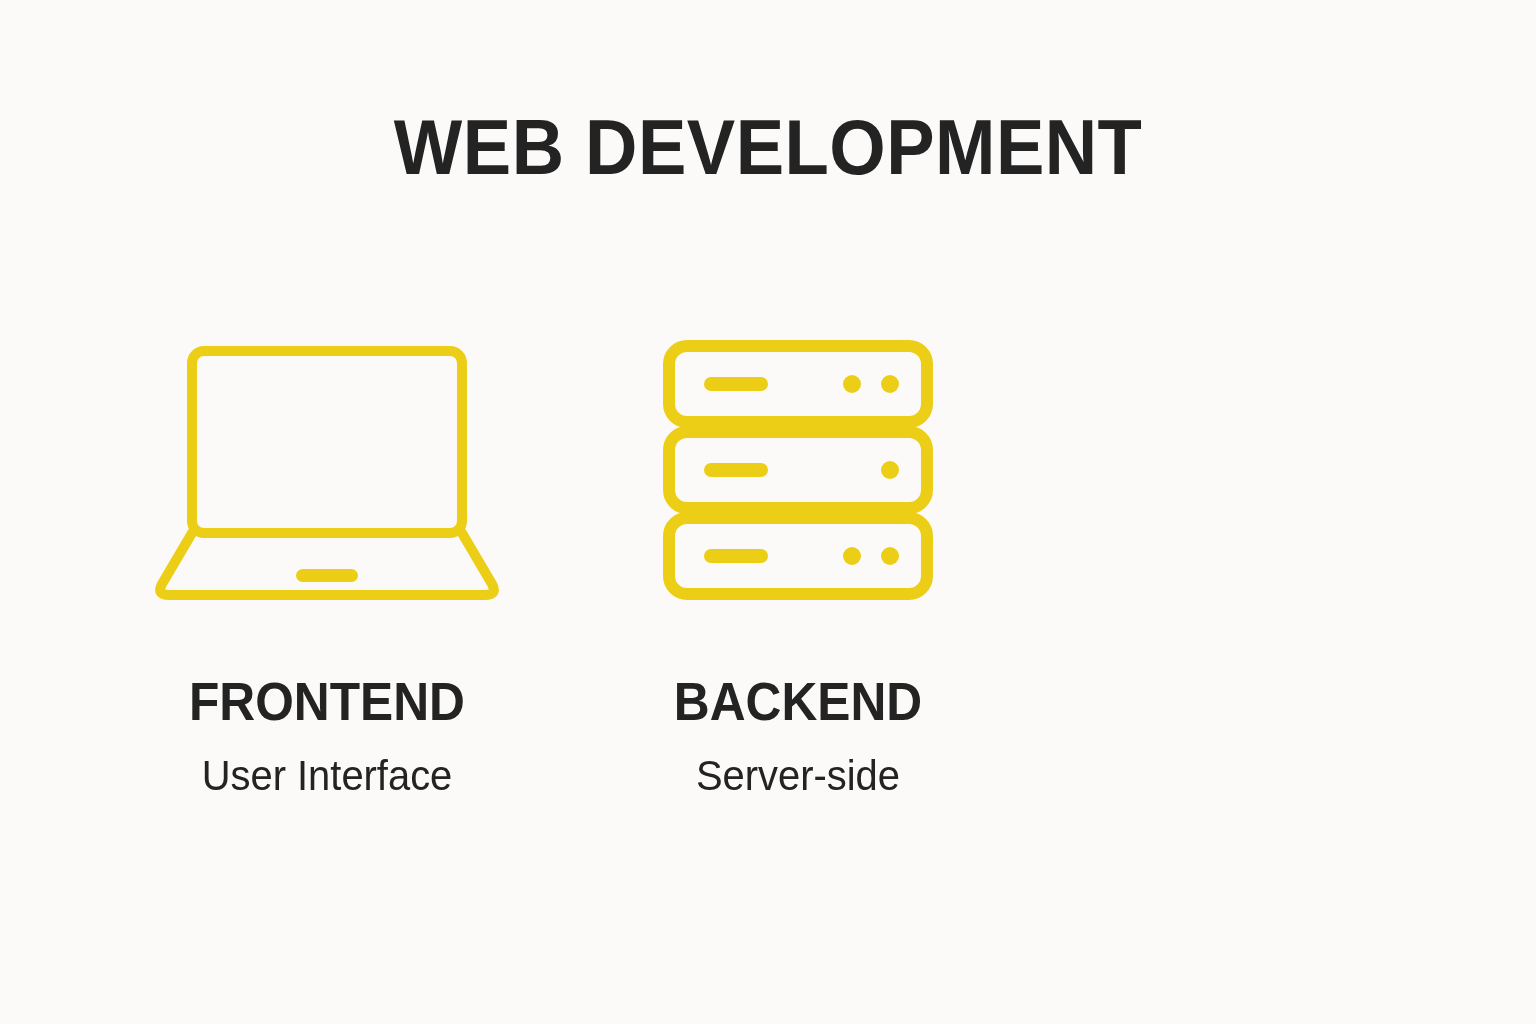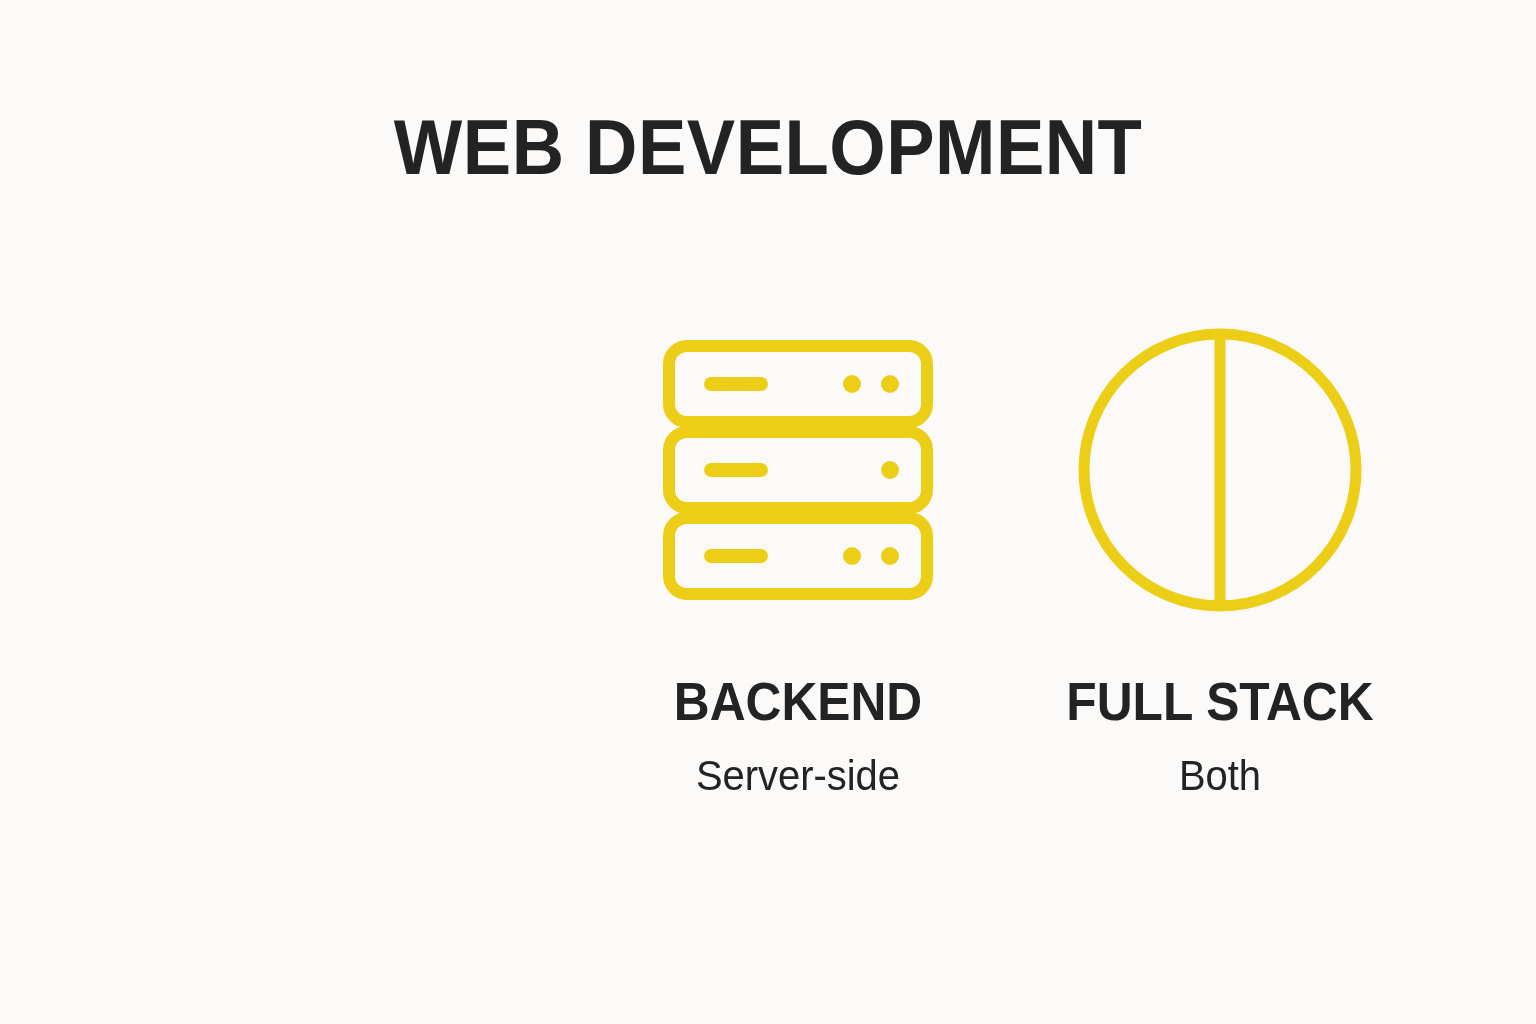--- a/index.html
+++ b/index.html
@@ -105,20 +105,34 @@
 </style>
 </head>
 <body style="background: rgb(251, 250, 248);">
 
 <div class="poster" style="background: rgb(251, 250, 248);">
 
   <div class="poster-title" style="color: rgb(35, 35, 35);">WEB DEVELOPMENT</div>
 
   <div class="columns">
 
+    <div class="column col-1">
+      <div class="icon-wrap">
+        <svg width="352" height="276" viewBox="0 0 352 276" fill="none" xmlns="http://www.w3.org/2000/svg">
+
+          <rect x="41" y="19" width="270" height="182" rx="12" ry="12" stroke="#EDCE16" stroke-width="10" stroke-linejoin="round" fill="none"></rect>
+
+          <path d="M41 201 L11 252 Q5 263 18 263 L334 263 Q347 263 341 252 L311 201" stroke="#EDCE16" stroke-width="10" stroke-linejoin="round" stroke-linecap="round" fill="none"></path>
+
+          <rect x="145" y="237" width="62" height="13" rx="6.5" ry="6.5" fill="#EDCE16"></rect>
+        </svg>
+      </div>
+      <div class="column-heading" style="color: rgb(35, 35, 35);">FRONTEND</div>
+      <div class="column-subtitle" style="color: rgb(35, 35, 35);">User Interface</div>
+    </div>
 
     <div class="column col-2">
       <div class="icon-wrap">
         <svg width="272" height="262" viewBox="0 0 272 262" fill="none" xmlns="http://www.w3.org/2000/svg">
 
           <g>
             <rect x="7" y="7" width="258" height="76" rx="18" ry="18" stroke="#EDCE16" stroke-width="12" stroke-linejoin="round" fill="none"></rect>
             <rect x="42" y="38" width="64" height="14" rx="7" ry="7" fill="#EDCE16"></rect>
             <circle cx="190" cy="45" r="9" fill="#EDCE16"></circle>
             <circle cx="228" cy="45" r="9" fill="#EDCE16"></circle>
@@ -135,25 +149,15 @@
             <rect x="42" y="210" width="64" height="14" rx="7" ry="7" fill="#EDCE16"></rect>
             <circle cx="190" cy="217" r="9" fill="#EDCE16"></circle>
             <circle cx="228" cy="217" r="9" fill="#EDCE16"></circle>
           </g>
         </svg>
       </div>
       <div class="column-heading" style="color: rgb(35, 35, 35);">BACKEND</div>
       <div class="column-subtitle" style="color: rgb(35, 35, 35);">Server-side</div>
     </div>
 
-    <div class="column col-3">
-      <div class="icon-wrap">
-        <svg width="284" height="284" viewBox="0 0 284 284" fill="none" xmlns="http://www.w3.org/2000/svg">
-          <circle cx="142" cy="142" r="136" stroke="#EDCE16" stroke-width="11" fill="none"></circle>
-          <line x1="142" y1="6" x2="142" y2="278" stroke="#EDCE16" stroke-width="11" stroke-linecap="butt"></line>
-        </svg>
-      </div>
-      <div class="column-heading" style="color: rgb(35, 35, 35);">FULL STACK</div>
-      <div class="column-subtitle" style="color: rgb(35, 35, 35);">Both</div>
-    </div>
 
   </div>
 </div>
 
 </body></html>

